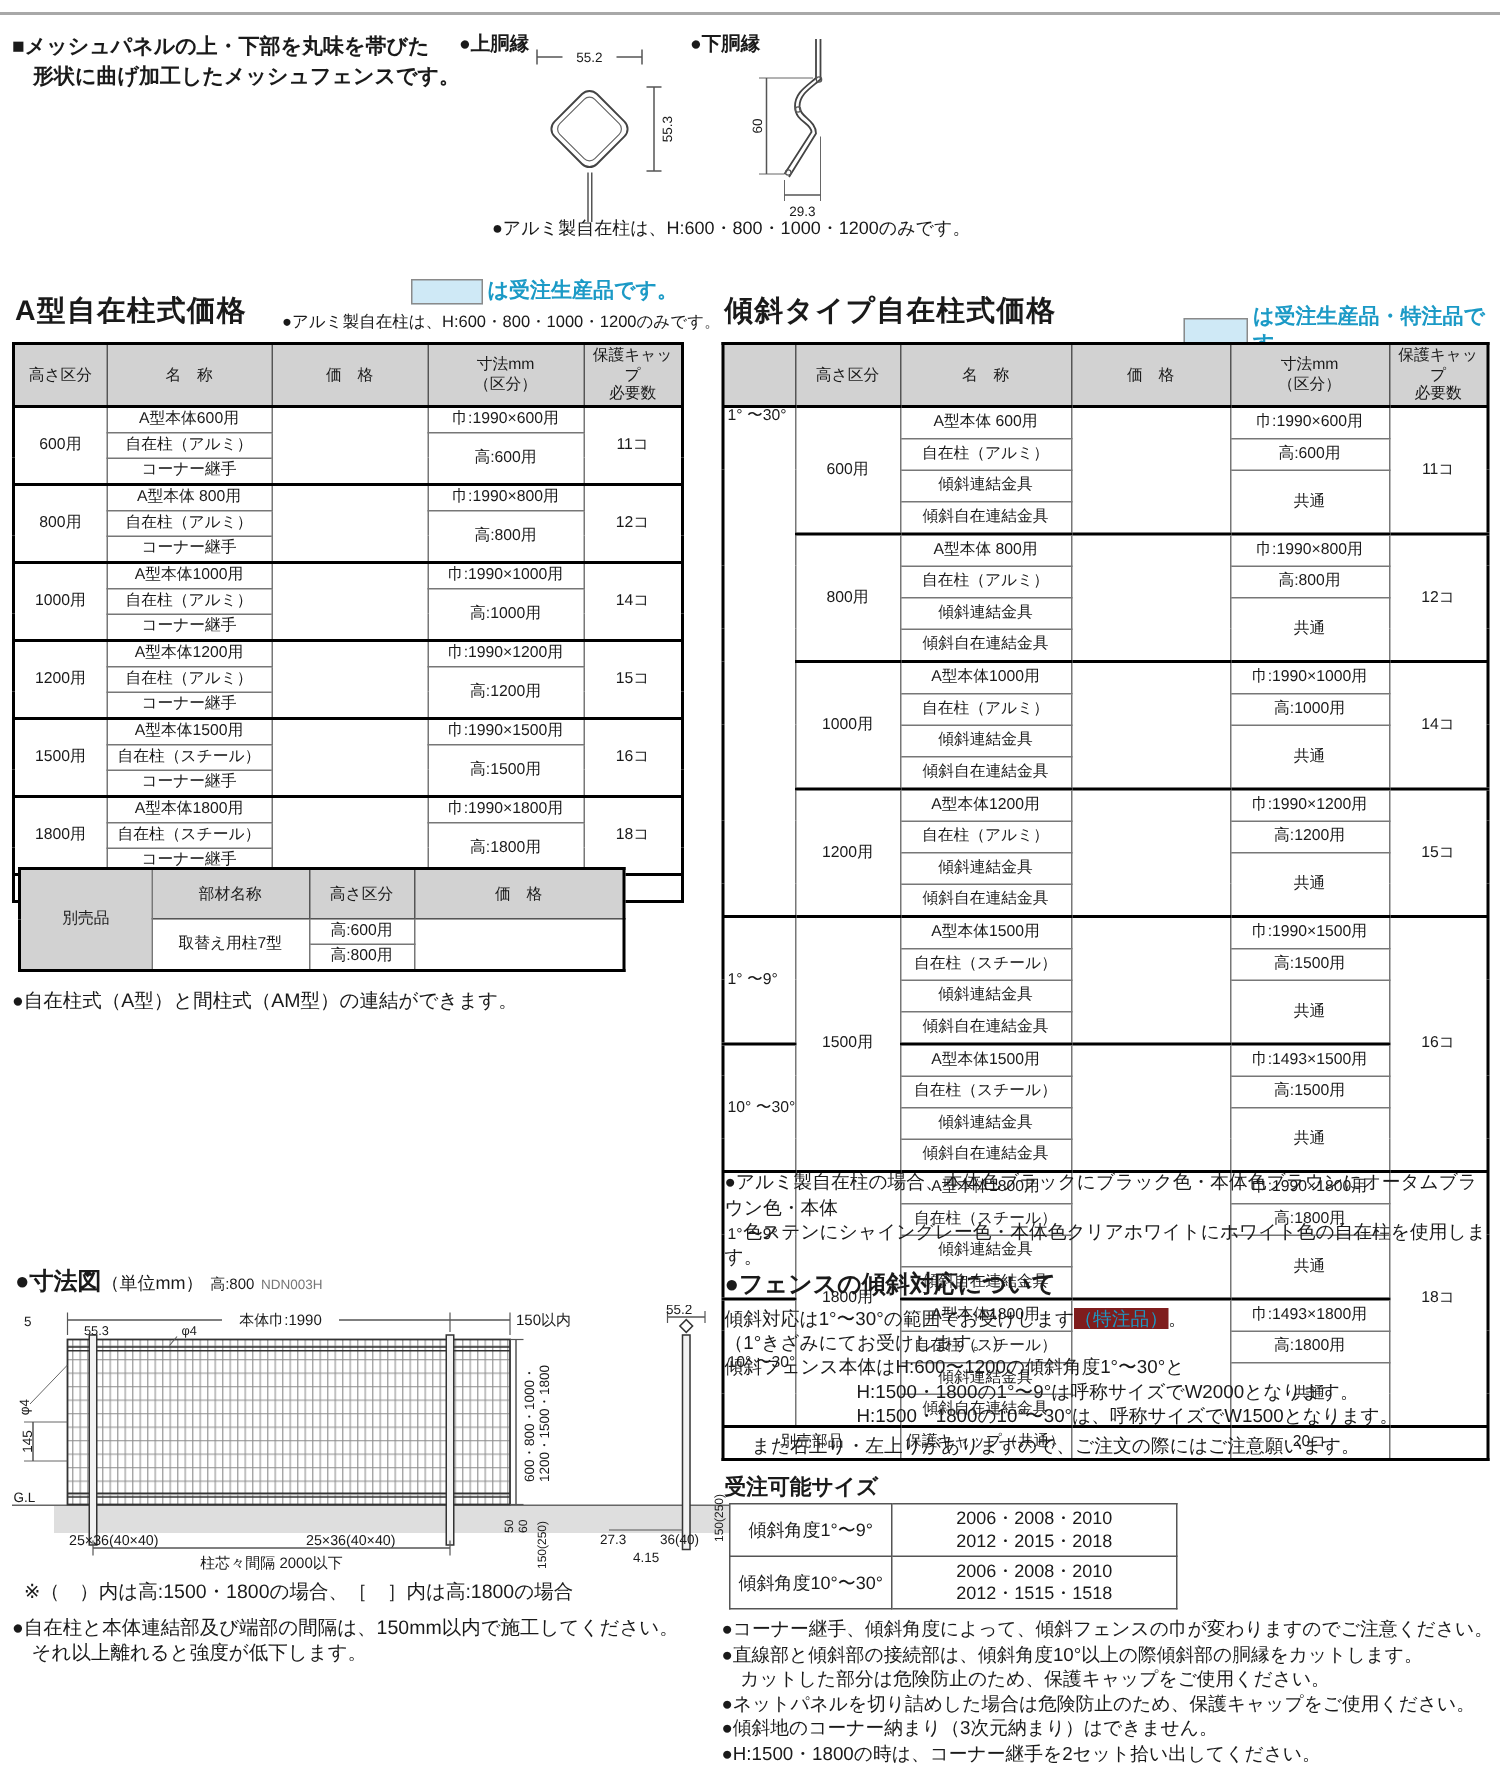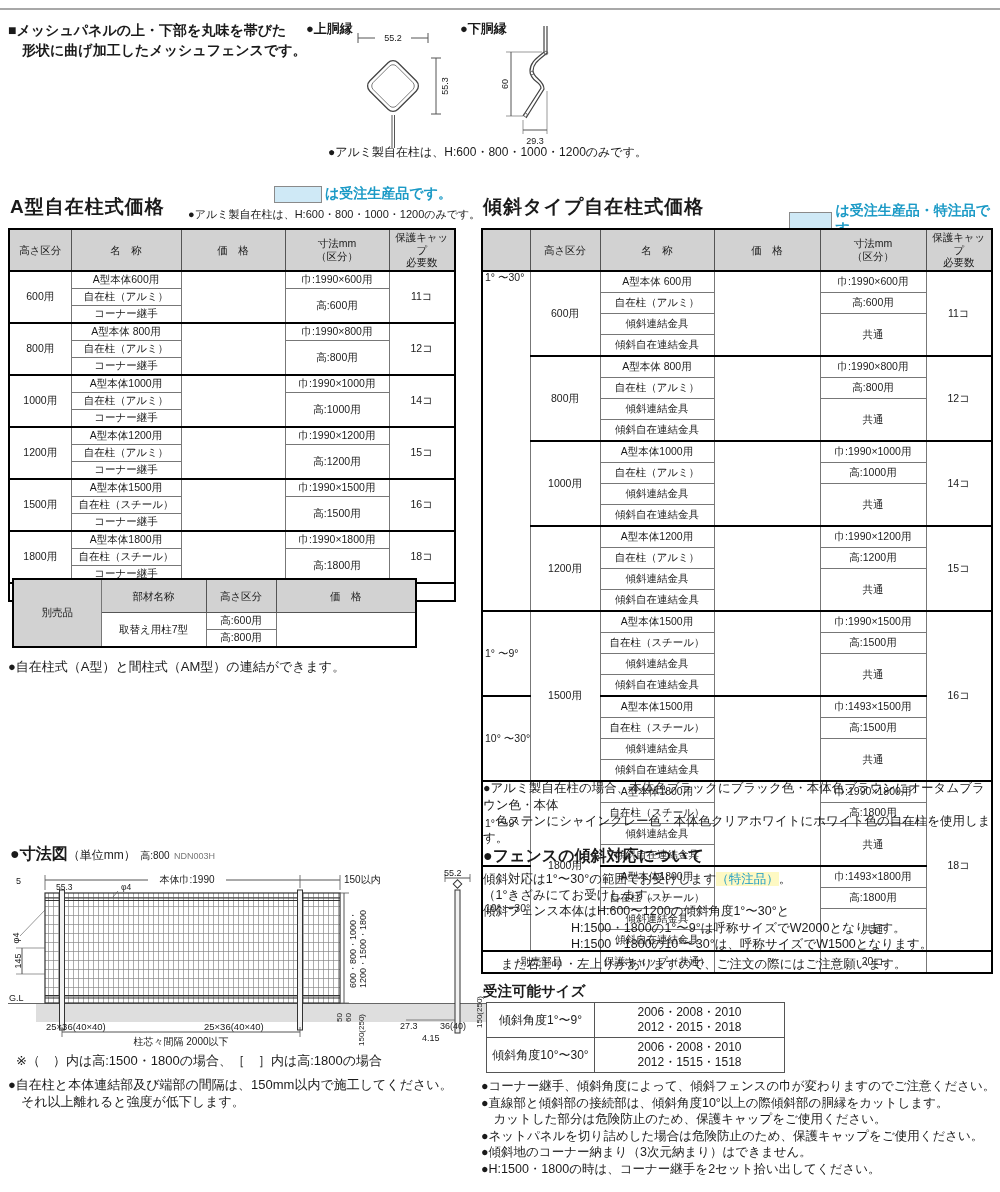--- a/index.html
+++ b/index.html
@@ -8,21 +8,21 @@
   .abs{position:absolute;}
   .b{font-weight:bold;}
   
   .sec-title{font-size:19px;font-weight:bold;letter-spacing:1px;}
   .sub-title{font-size:16px;font-weight:bold;}
   .small-note{font-size:12px;}
   
   .legend{display:flex;align-items:center;gap:3px;}
   .legend .sw{width:46px;height:15px;background:#cfe9f6;border:1px solid #8a8a8a;display:inline-block;}
   .legend .lg-txt{font-size:14px;font-weight:bold;color:#1b9ac6;}
-  .badge{background:#fef9c3;color:#1b9ac6;}
+  .badge{background:#7f1d1d;color:#1b9ac6;}
   
   table.pt{border-collapse:collapse;table-layout:fixed;background:#fff;border:2px solid #000;}
   table.pt th{background:#d2d2d2;border:1px solid #555;font-weight:normal;font-size:10.5px;
               white-space:pre-line;line-height:1.2;height:34px;padding:1px 2px;}
   table.pt td{border:1px solid #777;font-size:10.5px;padding:0 2px;line-height:1.05;
               overflow:hidden;white-space:nowrap;}
   table.pt tr.gs td, table.pt tr.gs th{border-top:2px solid #000;}
   table.pt td.c{text-align:center;}
   table.pt td.hdr{background:#d2d2d2;}
   #a-table td{height:16px;}

